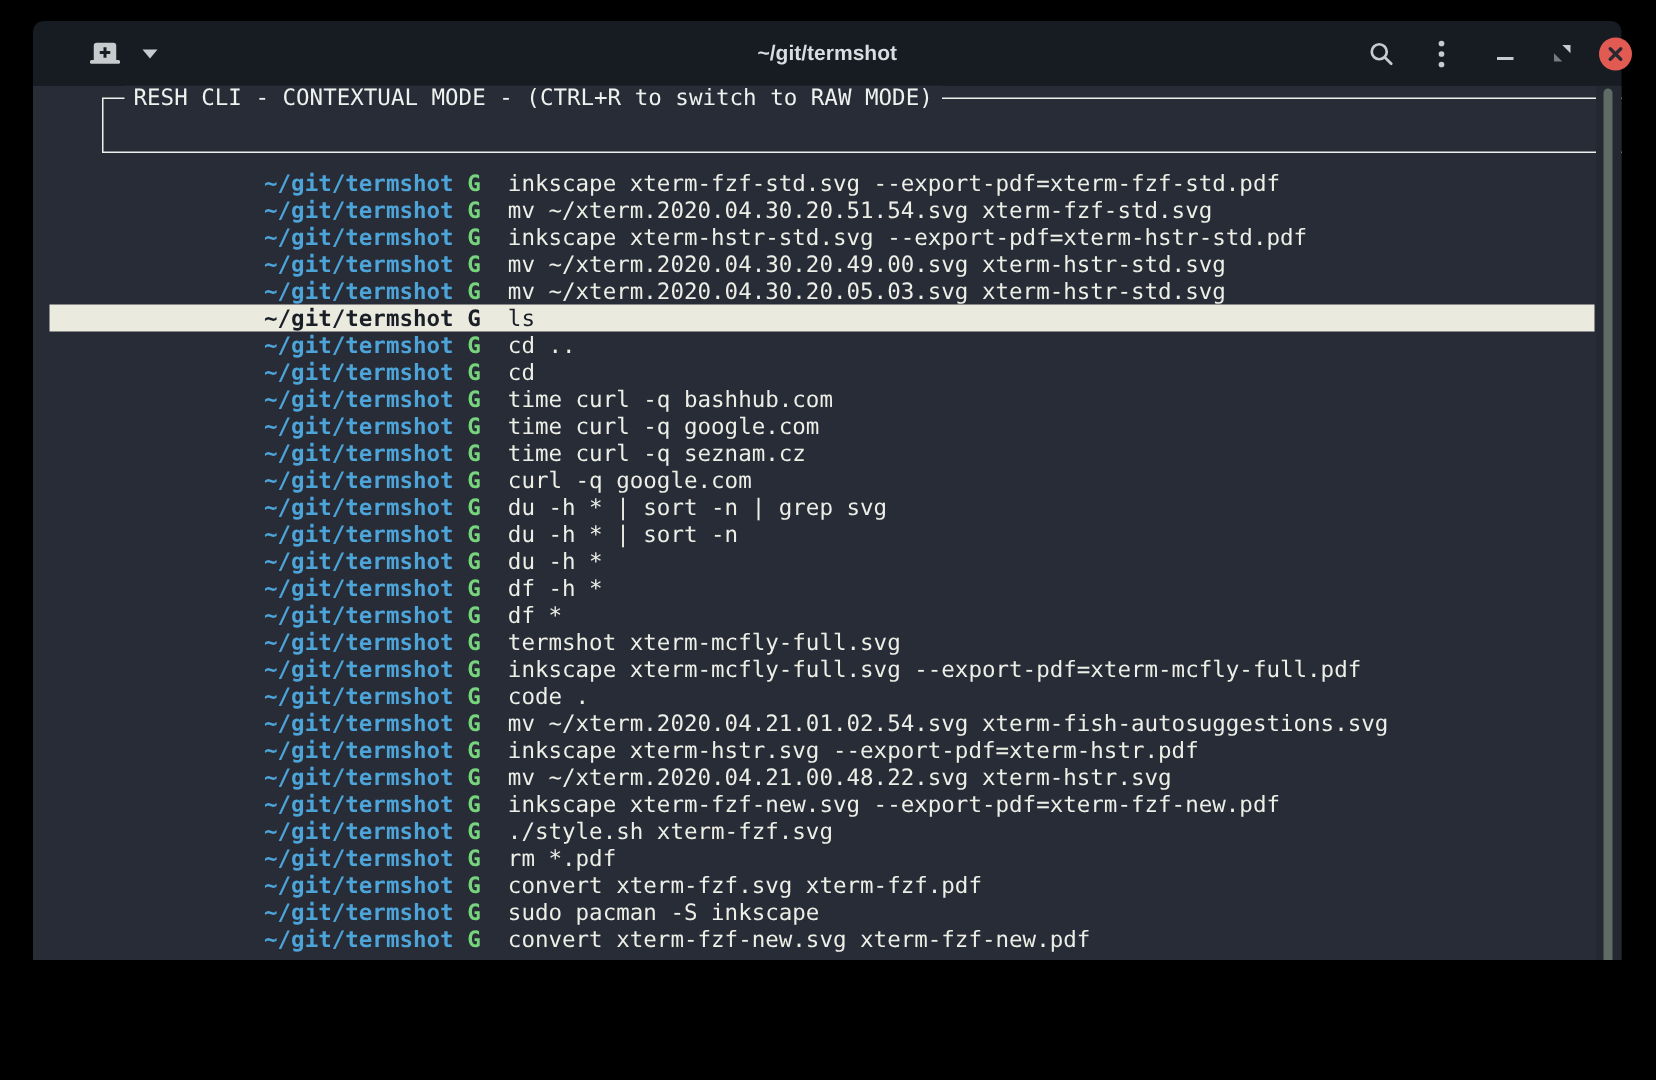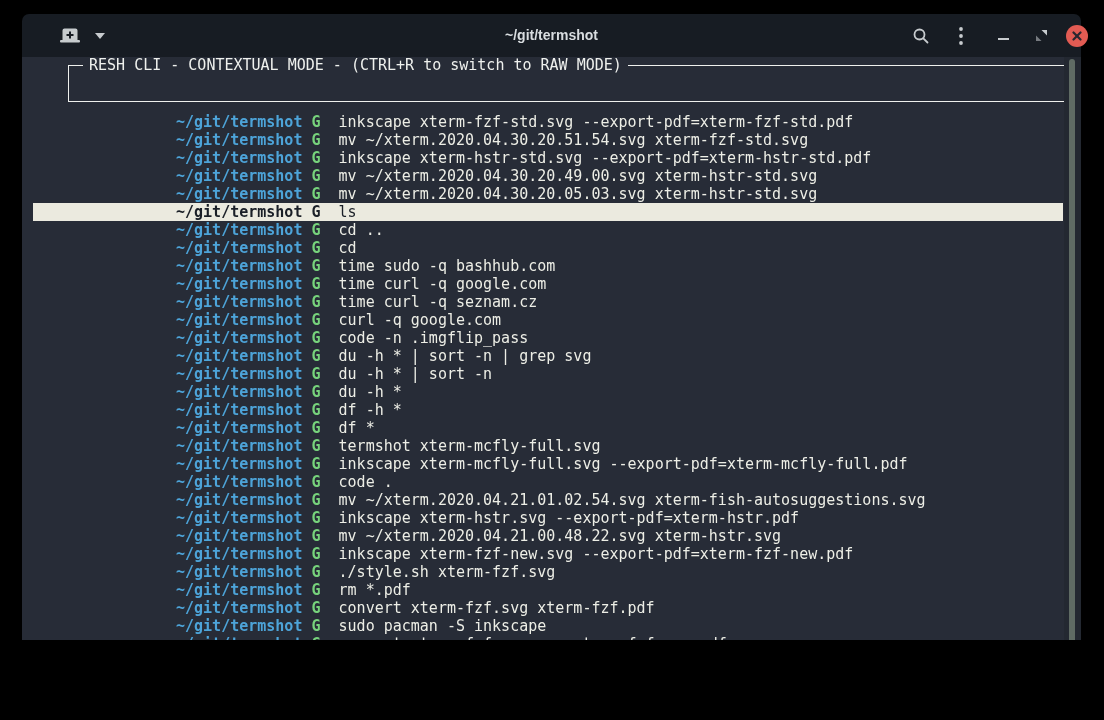--- a/index.html
+++ b/index.html
@@ -110,25 +110,24 @@
 
       <div class="rows" id="rows">
           <div class="row"><span class="path">~/git/termshot</span><span class="flag"> G  </span><span class="cmd">inkscape xterm-fzf-std.svg --export-pdf=xterm-fzf-std.pdf</span></div>
           <div class="row"><span class="path">~/git/termshot</span><span class="flag"> G  </span><span class="cmd">mv ~/xterm.2020.04.30.20.51.54.svg xterm-fzf-std.svg</span></div>
           <div class="row"><span class="path">~/git/termshot</span><span class="flag"> G  </span><span class="cmd">inkscape xterm-hstr-std.svg --export-pdf=xterm-hstr-std.pdf</span></div>
           <div class="row"><span class="path">~/git/termshot</span><span class="flag"> G  </span><span class="cmd">mv ~/xterm.2020.04.30.20.49.00.svg xterm-hstr-std.svg</span></div>
           <div class="row"><span class="path">~/git/termshot</span><span class="flag"> G  </span><span class="cmd">mv ~/xterm.2020.04.30.20.05.03.svg xterm-hstr-std.svg</span></div>
           <div class="row selected"><span class="path">~/git/termshot</span><span class="flag"> G  </span><span class="cmd">ls</span></div>
           <div class="row"><span class="path">~/git/termshot</span><span class="flag"> G  </span><span class="cmd">cd ..</span></div>
           <div class="row"><span class="path">~/git/termshot</span><span class="flag"> G  </span><span class="cmd">cd</span></div>
-          <div class="row"><span class="path">~/git/termshot</span><span class="flag"> G  </span><span class="cmd">time sudo -q bashhub.com</span></div>
+          <div class="row"><span class="path">~/git/termshot</span><span class="flag"> G  </span><span class="cmd">time curl -q bashhub.com</span></div>
           <div class="row"><span class="path">~/git/termshot</span><span class="flag"> G  </span><span class="cmd">time curl -q google.com</span></div>
           <div class="row"><span class="path">~/git/termshot</span><span class="flag"> G  </span><span class="cmd">time curl -q seznam.cz</span></div>
           <div class="row"><span class="path">~/git/termshot</span><span class="flag"> G  </span><span class="cmd">curl -q google.com</span></div>
-          <div class="row"><span class="path">~/git/termshot</span><span class="flag"> G  </span><span class="cmd">code -n .imgflip_pass</span></div>
           <div class="row"><span class="path">~/git/termshot</span><span class="flag"> G  </span><span class="cmd">du -h * | sort -n | grep svg</span></div>
           <div class="row"><span class="path">~/git/termshot</span><span class="flag"> G  </span><span class="cmd">du -h * | sort -n</span></div>
           <div class="row"><span class="path">~/git/termshot</span><span class="flag"> G  </span><span class="cmd">du -h *</span></div>
           <div class="row"><span class="path">~/git/termshot</span><span class="flag"> G  </span><span class="cmd">df -h *</span></div>
           <div class="row"><span class="path">~/git/termshot</span><span class="flag"> G  </span><span class="cmd">df *</span></div>
           <div class="row"><span class="path">~/git/termshot</span><span class="flag"> G  </span><span class="cmd">termshot xterm-mcfly-full.svg</span></div>
           <div class="row"><span class="path">~/git/termshot</span><span class="flag"> G  </span><span class="cmd">inkscape xterm-mcfly-full.svg --export-pdf=xterm-mcfly-full.pdf</span></div>
           <div class="row"><span class="path">~/git/termshot</span><span class="flag"> G  </span><span class="cmd">code .</span></div>
           <div class="row"><span class="path">~/git/termshot</span><span class="flag"> G  </span><span class="cmd">mv ~/xterm.2020.04.21.01.02.54.svg xterm-fish-autosuggestions.svg</span></div>
           <div class="row"><span class="path">~/git/termshot</span><span class="flag"> G  </span><span class="cmd">inkscape xterm-hstr.svg --export-pdf=xterm-hstr.pdf</span></div>

